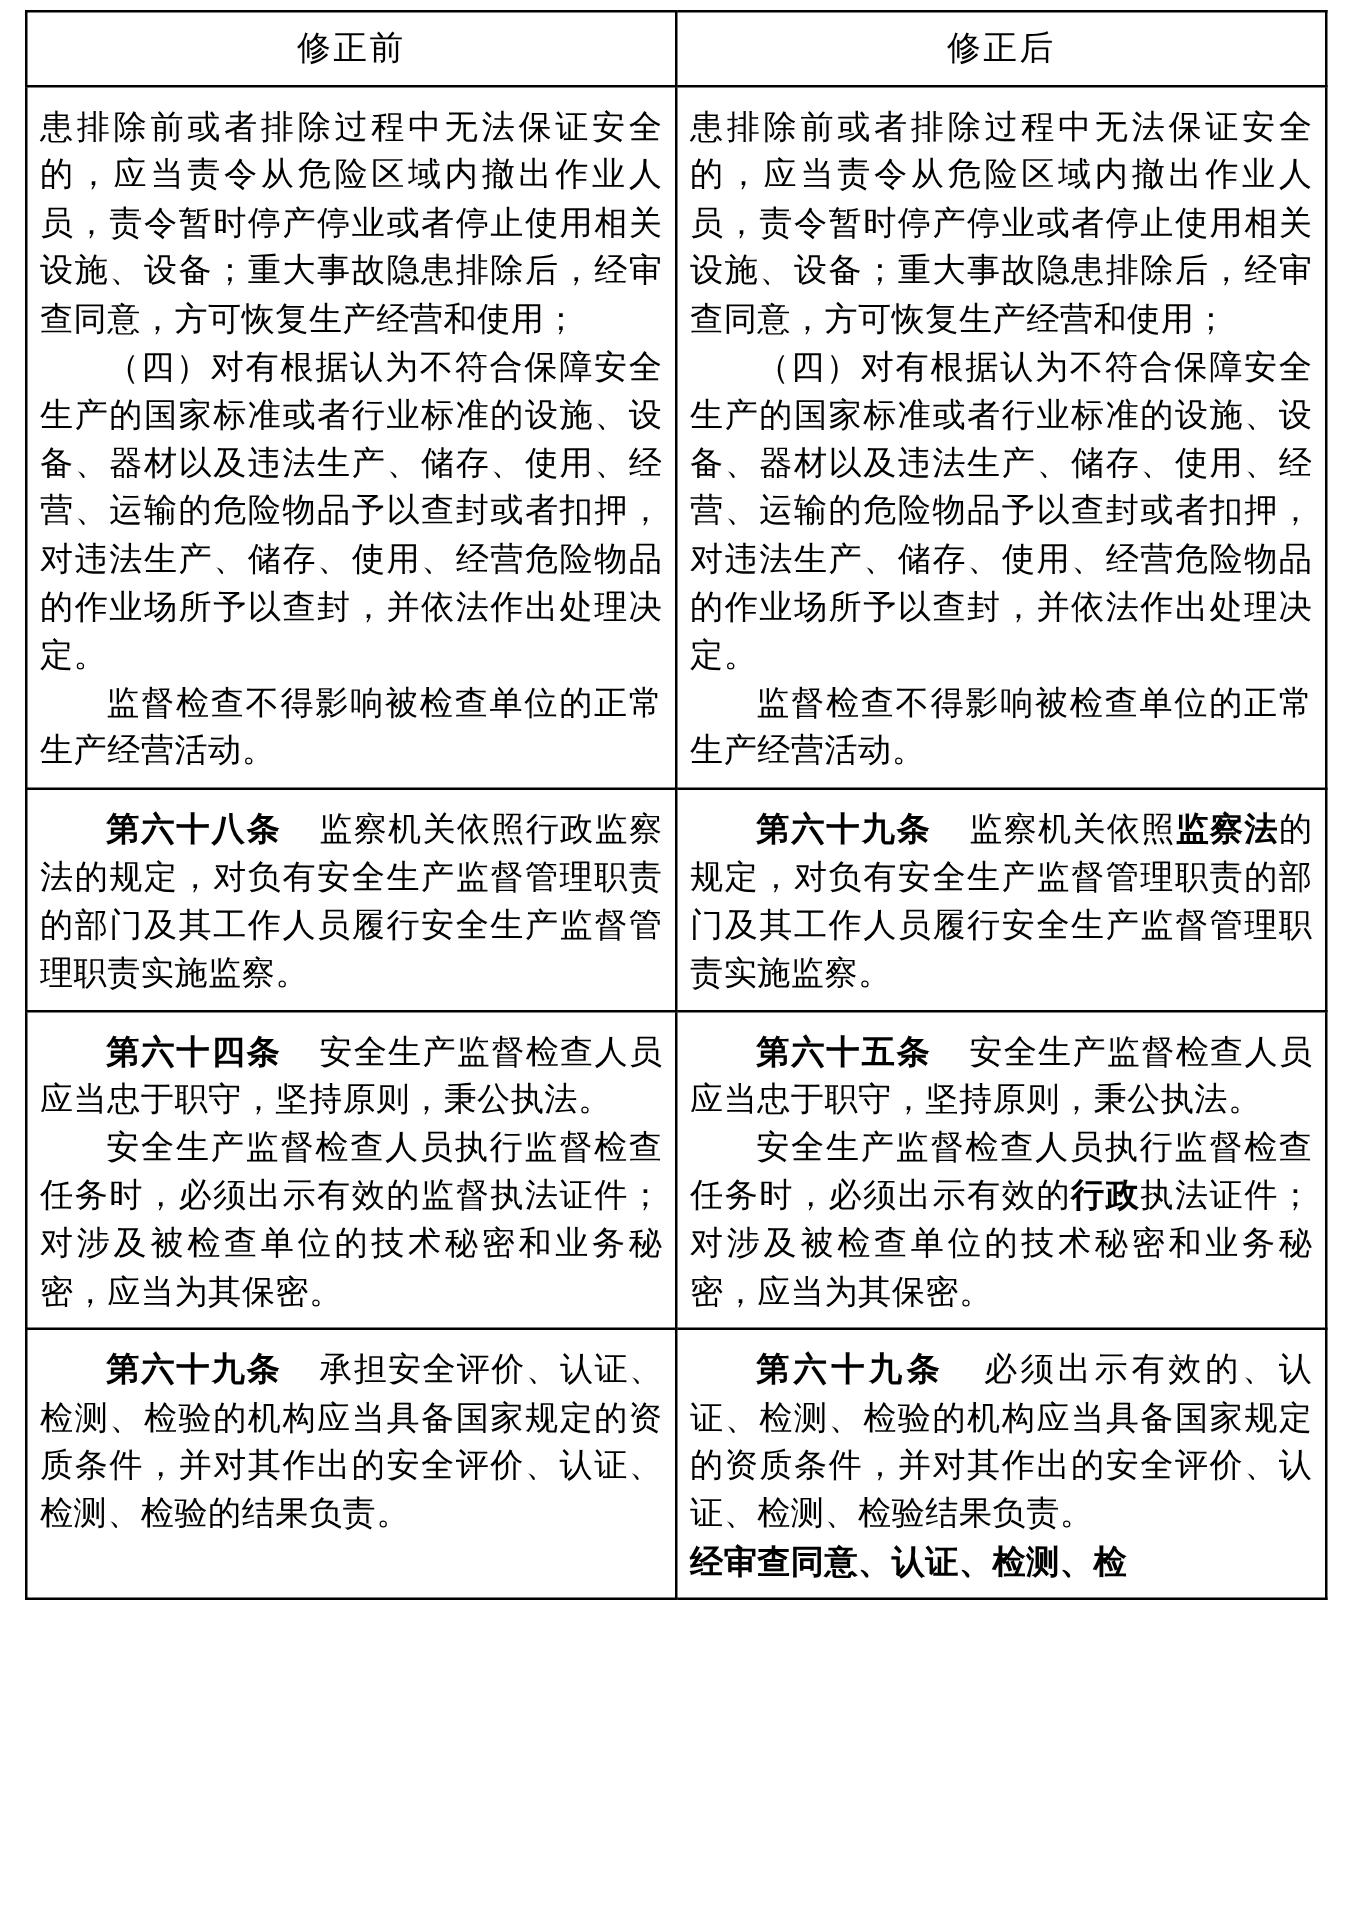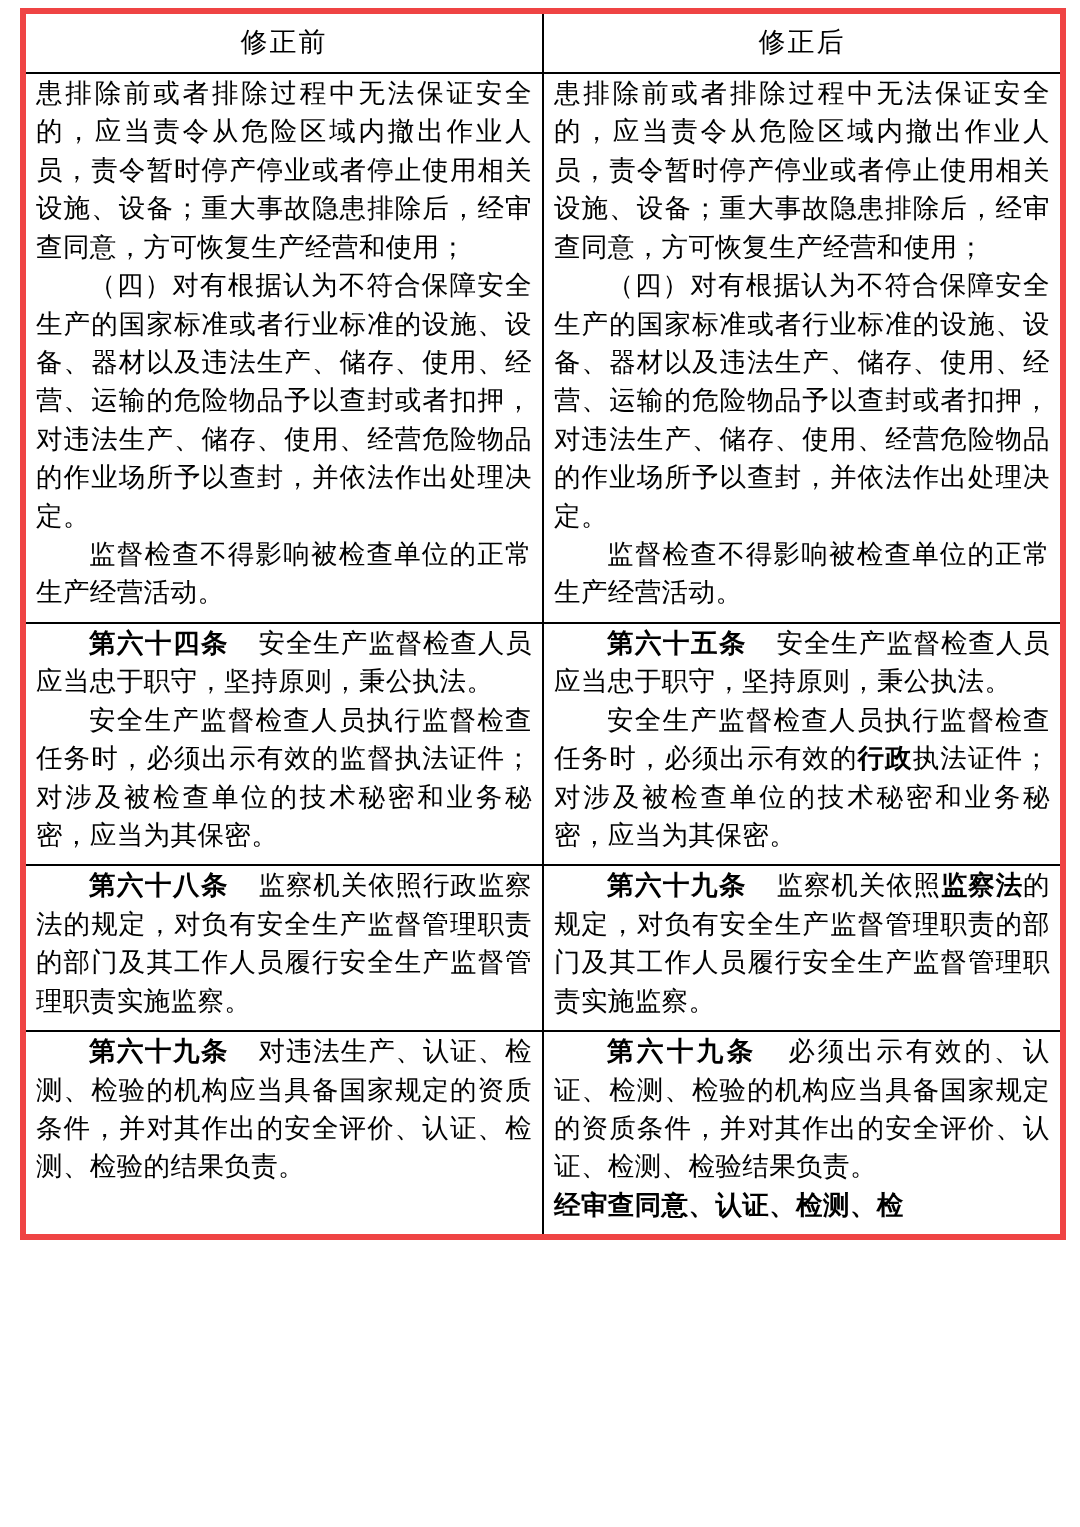--- a/index.html
+++ b/index.html
@@ -18,21 +18,21 @@
     width: 1080px;
     height: 1527px;
     box-sizing: border-box;
     padding: 8px 20px 0 20px;
     position: relative;
   }
   table.comparison {
     width: 1040px;
     border-collapse: collapse;
     table-layout: fixed;
-    border: 6px solid #ef4444;
+    border: 2px solid #ef4444;
   }
   table.comparison col.c1 { width: 520px; }
   table.comparison col.c2 { width: 520px; }
   table.comparison th,
   table.comparison td {
     border: 2px solid #000;
     vertical-align: top;
     padding: 6px 10px 10px 10px;
   }
   table.comparison th {
@@ -63,21 +63,21 @@
     letter-spacing: 1px;
   }
   b.em {
     font-weight: bold;
   }
   .gap {
     display: inline-block;
     width: 1.1em;
   }
   
-  tr.row-body td { padding-top: 0; margin-left: 16px; }
+  tr.row-body td { padding-top: 12px; margin-left: 16px; }
 </style>
 </head>
 <body>
 
 <div class="page">
   <table class="comparison">
     <colgroup>
         <col class="c1">
         <col class="c2">
       </colgroup>
@@ -101,47 +101,47 @@
             <div class="cell-text">
               <p>患排除前或者排除过程中无法保证安全的，应当责令从危险区域内撤出作业人员，责令暂时停产停业或者停止使用相关设施、设备；重大事故隐患排除后，经审查同意，方可恢复生产经营和使用；</p>
               <p class="indent">（四）对有根据认为不符合保障安全生产的国家标准或者行业标准的设施、设备、器材以及违法生产、储存、使用、经营、运输的危险物品予以查封或者扣押，对违法生产、储存、使用、经营危险物品的作业场所予以查封，并依法作出处理决定。</p>
               <p class="indent">监督检查不得影响被检查单位的正常生产经营活动。</p>
             </div>
           </td>
         </tr>
         <tr class="row-body">
           <td>
             <div class="cell-text">
+              <p class="art"><b class="art-no">第六十八条</b><span class="gap"></span><span>监察机关依照行政监察法的规定，对负有安全生产监督管理职责的部门及其工作人员履行安全生产监督管理职责实施监察。</span></p>
+            </div>
+          </td>
+          <td>
+            <div class="cell-text">
+              <p class="art"><b class="art-no">第六十九条</b><span class="gap"></span><span>监察机关依照</span><b class="em">监察法</b><span>的规定，对负有安全生产监督管理职责的部门及其工作人员履行安全生产监督管理职责实施监察。</span></p>
+            </div>
+          </td>
+        </tr>
+        <tr class="row-body">
+          <td>
+            <div class="cell-text">
               <p class="art"><b class="art-no">第六十四条</b><span class="gap"></span><span>安全生产监督检查人员应当忠于职守，坚持原则，秉公执法。</span></p>
               <p class="indent">安全生产监督检查人员执行监督检查任务时，必须出示有效的监督执法证件；对涉及被检查单位的技术秘密和业务秘密，应当为其保密。</p>
             </div>
           </td>
           <td>
             <div class="cell-text">
               <p class="art"><b class="art-no">第六十五条</b><span class="gap"></span><span>安全生产监督检查人员应当忠于职守，坚持原则，秉公执法。</span></p>
               <p class="indent"><span>安全生产监督检查人员执行监督检查任务时，必须出示有效的</span><b class="em">行政</b><span>执法证件；对涉及被检查单位的技术秘密和业务秘密，应当为其保密。</span></p>
             </div>
           </td>
         </tr>
         <tr class="row-body">
           <td>
             <div class="cell-text">
-              <p class="art"><b class="art-no">第六十八条</b><span class="gap"></span><span>监察机关依照行政监察法的规定，对负有安全生产监督管理职责的部门及其工作人员履行安全生产监督管理职责实施监察。</span></p>
-            </div>
-          </td>
-          <td>
-            <div class="cell-text">
-              <p class="art"><b class="art-no">第六十九条</b><span class="gap"></span><span>监察机关依照</span><b class="em">监察法</b><span>的规定，对负有安全生产监督管理职责的部门及其工作人员履行安全生产监督管理职责实施监察。</span></p>
-            </div>
-          </td>
-        </tr>
-        <tr class="row-body">
-          <td>
-            <div class="cell-text">
-              <p class="art"><b class="art-no">第六十九条</b><span class="gap"></span><span>对违法生产、认证、检测、检验的机构应当具备国家规定的资质条件，并对其作出的安全评价、认证、检测、检验的结果负责。</span></p>
+              <p class="art"><b class="art-no">第六十九条</b><span class="gap"></span><span>承担安全评价、认证、检测、检验的机构应当具备国家规定的资质条件，并对其作出的安全评价、认证、检测、检验的结果负责。</span></p>
             </div>
           </td>
           <td>
             <div class="cell-text">
               <p class="art"><b class="art-no">第六十九条</b><span class="gap"></span><span>必须出示有效的、认证、检测、检验的机构应当具备国家规定的资质条件，并对其作出的安全评价、认证、检测、检验结果负责。</span></p>
               <p><b class="em">经审查同意、认证、检测、检</b></p>
             </div>
           </td>
         </tr>
       </tbody>

